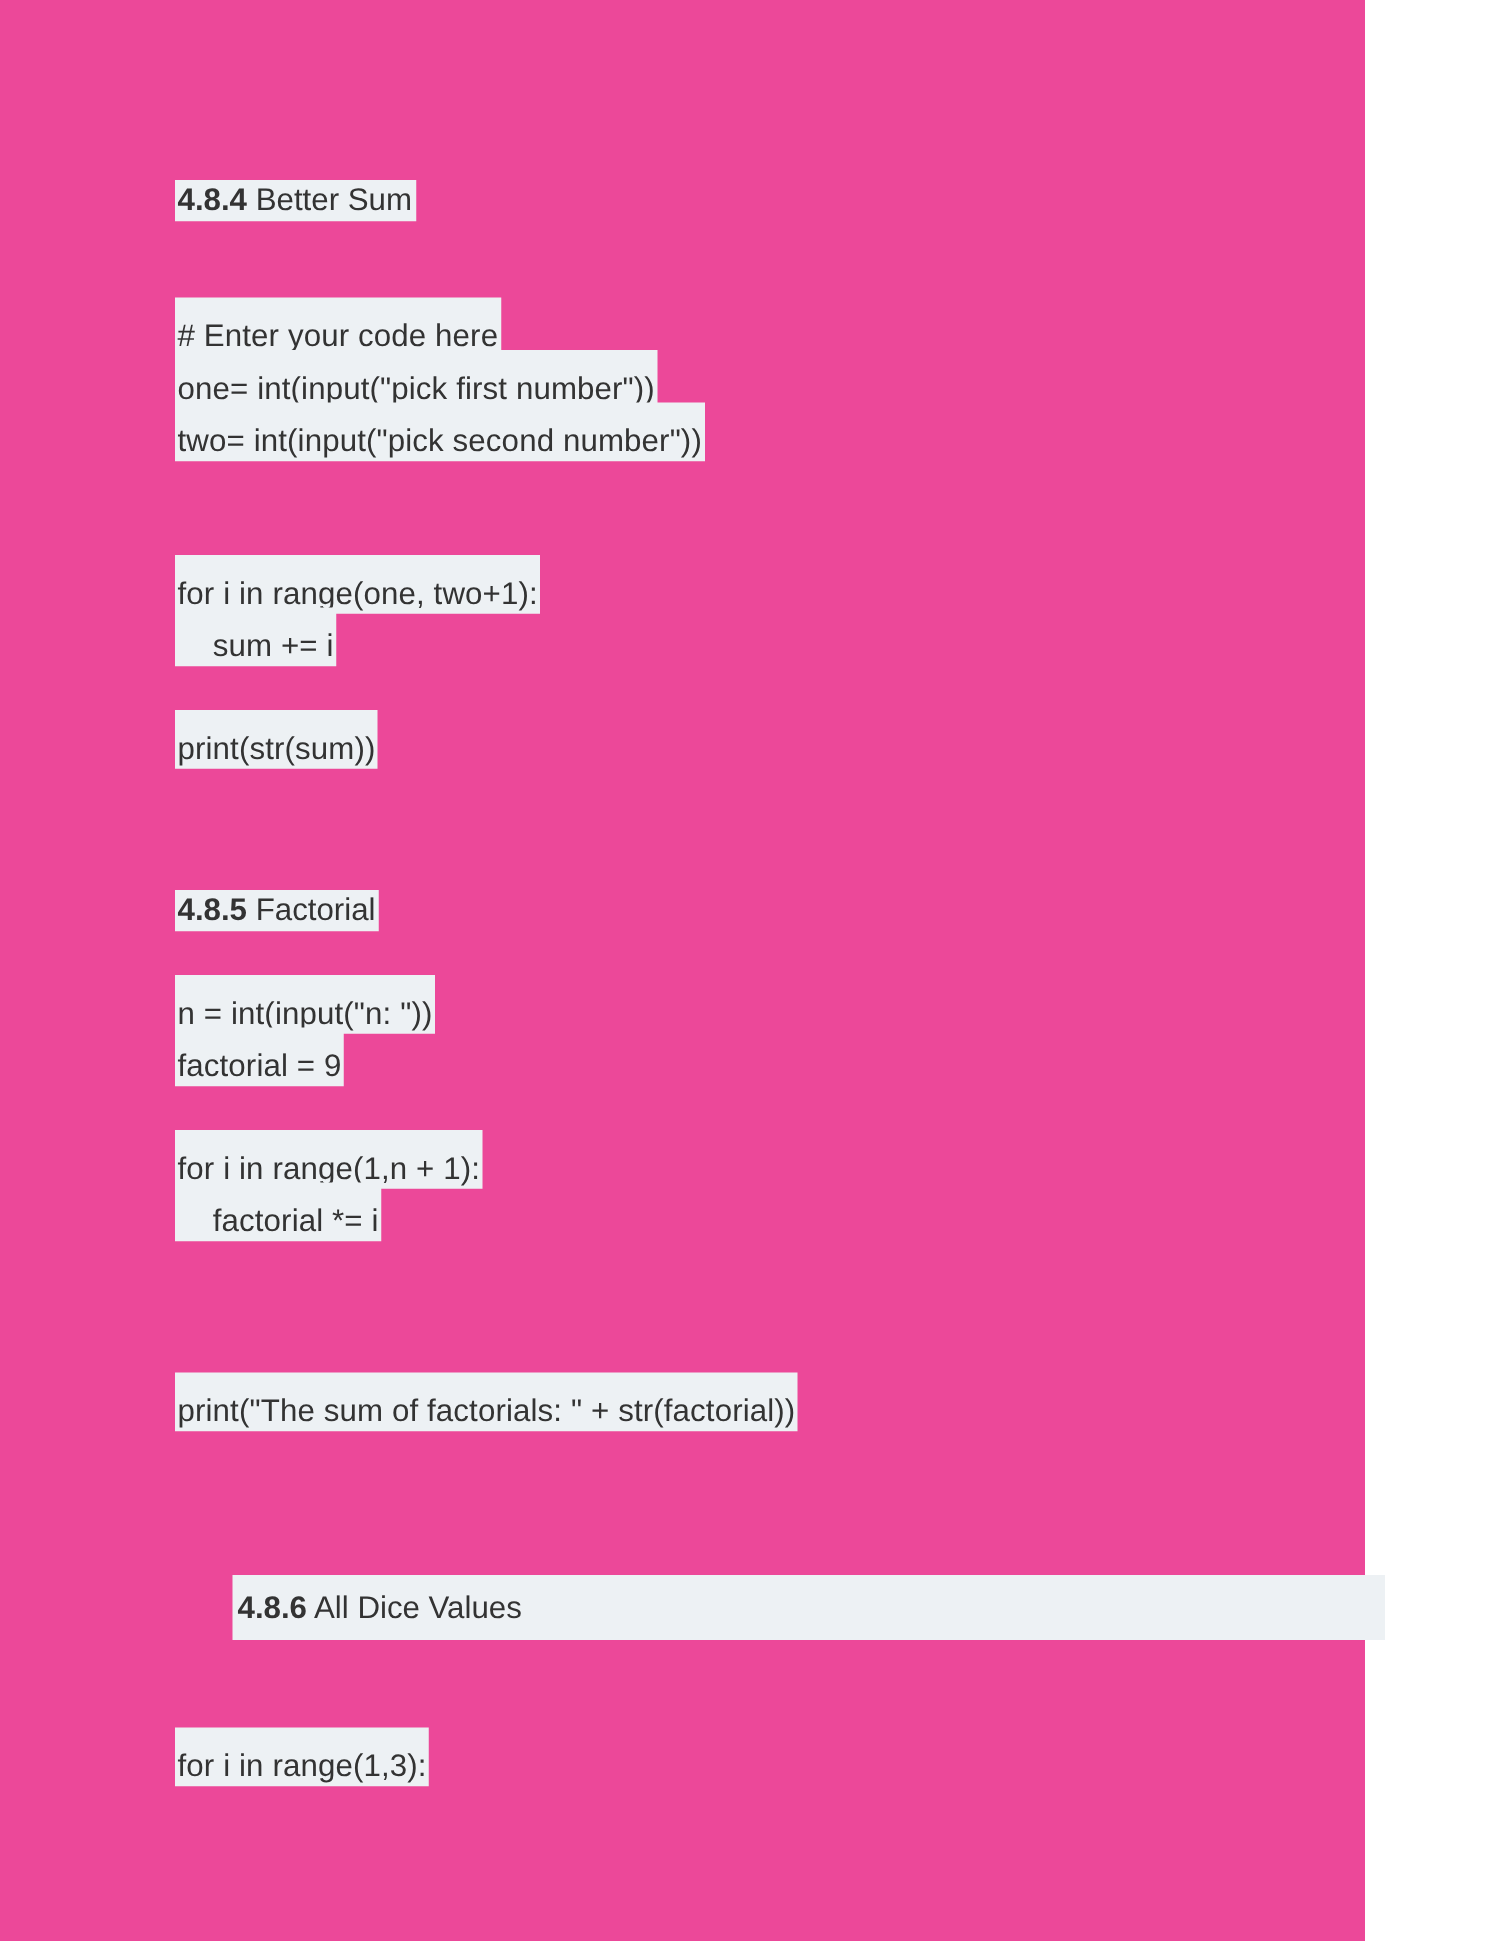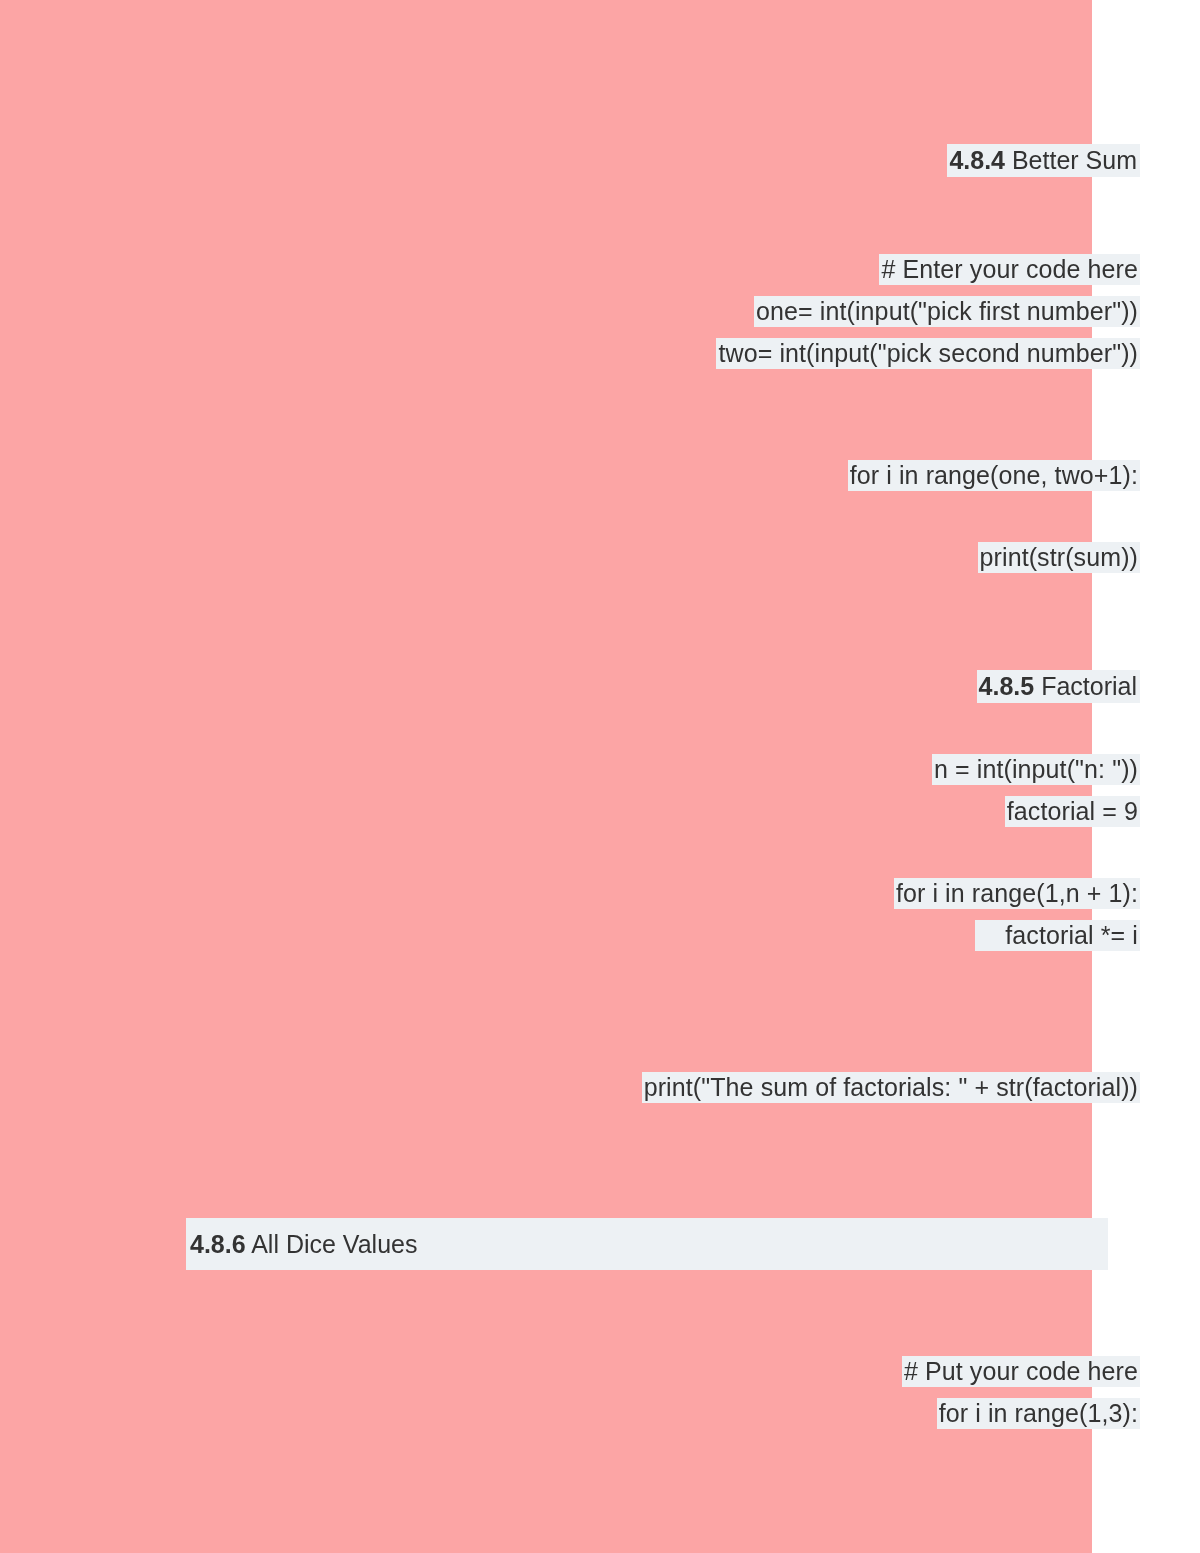--- a/index.html
+++ b/index.html
@@ -15,43 +15,42 @@
     position: relative;
     overflow: hidden;
   }
 
   .page {
     position: absolute;
     left: 0;
     top: 0;
     width: 1092px;
     height: 1553px;
-    background: #fca5a5;
-    text-align: right;
+    background: #ec4899;
   }
 
   .content {
     position: absolute;
     left: 140px;
     top: 138px;
     width: 1000px;
   }
 
   
   .line {
     font-size: 25px;
     line-height: 42px;
     height: 42px;
     white-space: pre;
     color: #333333;
     letter-spacing: 0.1px;
   }
   .line > .hl {
     background: #edf1f4;
-    padding: 1px 2px 2px 2px;
+    padding: 17px 2px 2px 2px;
     white-space: pre;
     box-decoration-break: clone;
     -webkit-box-decoration-break: clone;
   }
 
   
   .heading {
     font-size: 25px;
     line-height: 44px;
     height: 44px;
@@ -108,20 +107,21 @@
     <div class="line"><span class="hl"># Enter your code here</span></div>
     <div class="line"><span class="hl">one= int(input("pick first number"))</span></div>
     <div class="line"><span class="hl">two= int(input("pick second number"))</span></div>
 
     <div class="gap-md"></div>
 
 
     <div class="gap-md"></div>
 
     <div class="line"><span class="hl">for i in range(one, two+1):</span></div>
+    <div class="line"><span class="hl">    sum += i</span></div>
 
     <div class="gap-md"></div>
 
     <div class="line"><span class="hl">print(str(sum))</span></div>
 
     <div class="gap-xxl"></div>
 
     <div class="heading"><span class="hl"><span class="num">4.8.5</span><span class="ttl"> Factorial</span></span></div>
 
     <div class="gap-md"></div>
@@ -140,17 +140,16 @@
 
     <div class="gap-xl"></div>
 
     <div class="heading wide">
       <div class="band"></div>
       <div class="band-text"><span class="num">4.8.6</span><span class="ttl"> All Dice Values</span></div>
     </div>
 
     <div class="gap-lg"></div>
 
-    <div class="line"><span class="hl"># Put your code here</span></div>
     <div class="line"><span class="hl">for i in range(1,3):</span></div>
 
   </div>
 </div>
 
 </body></html>

